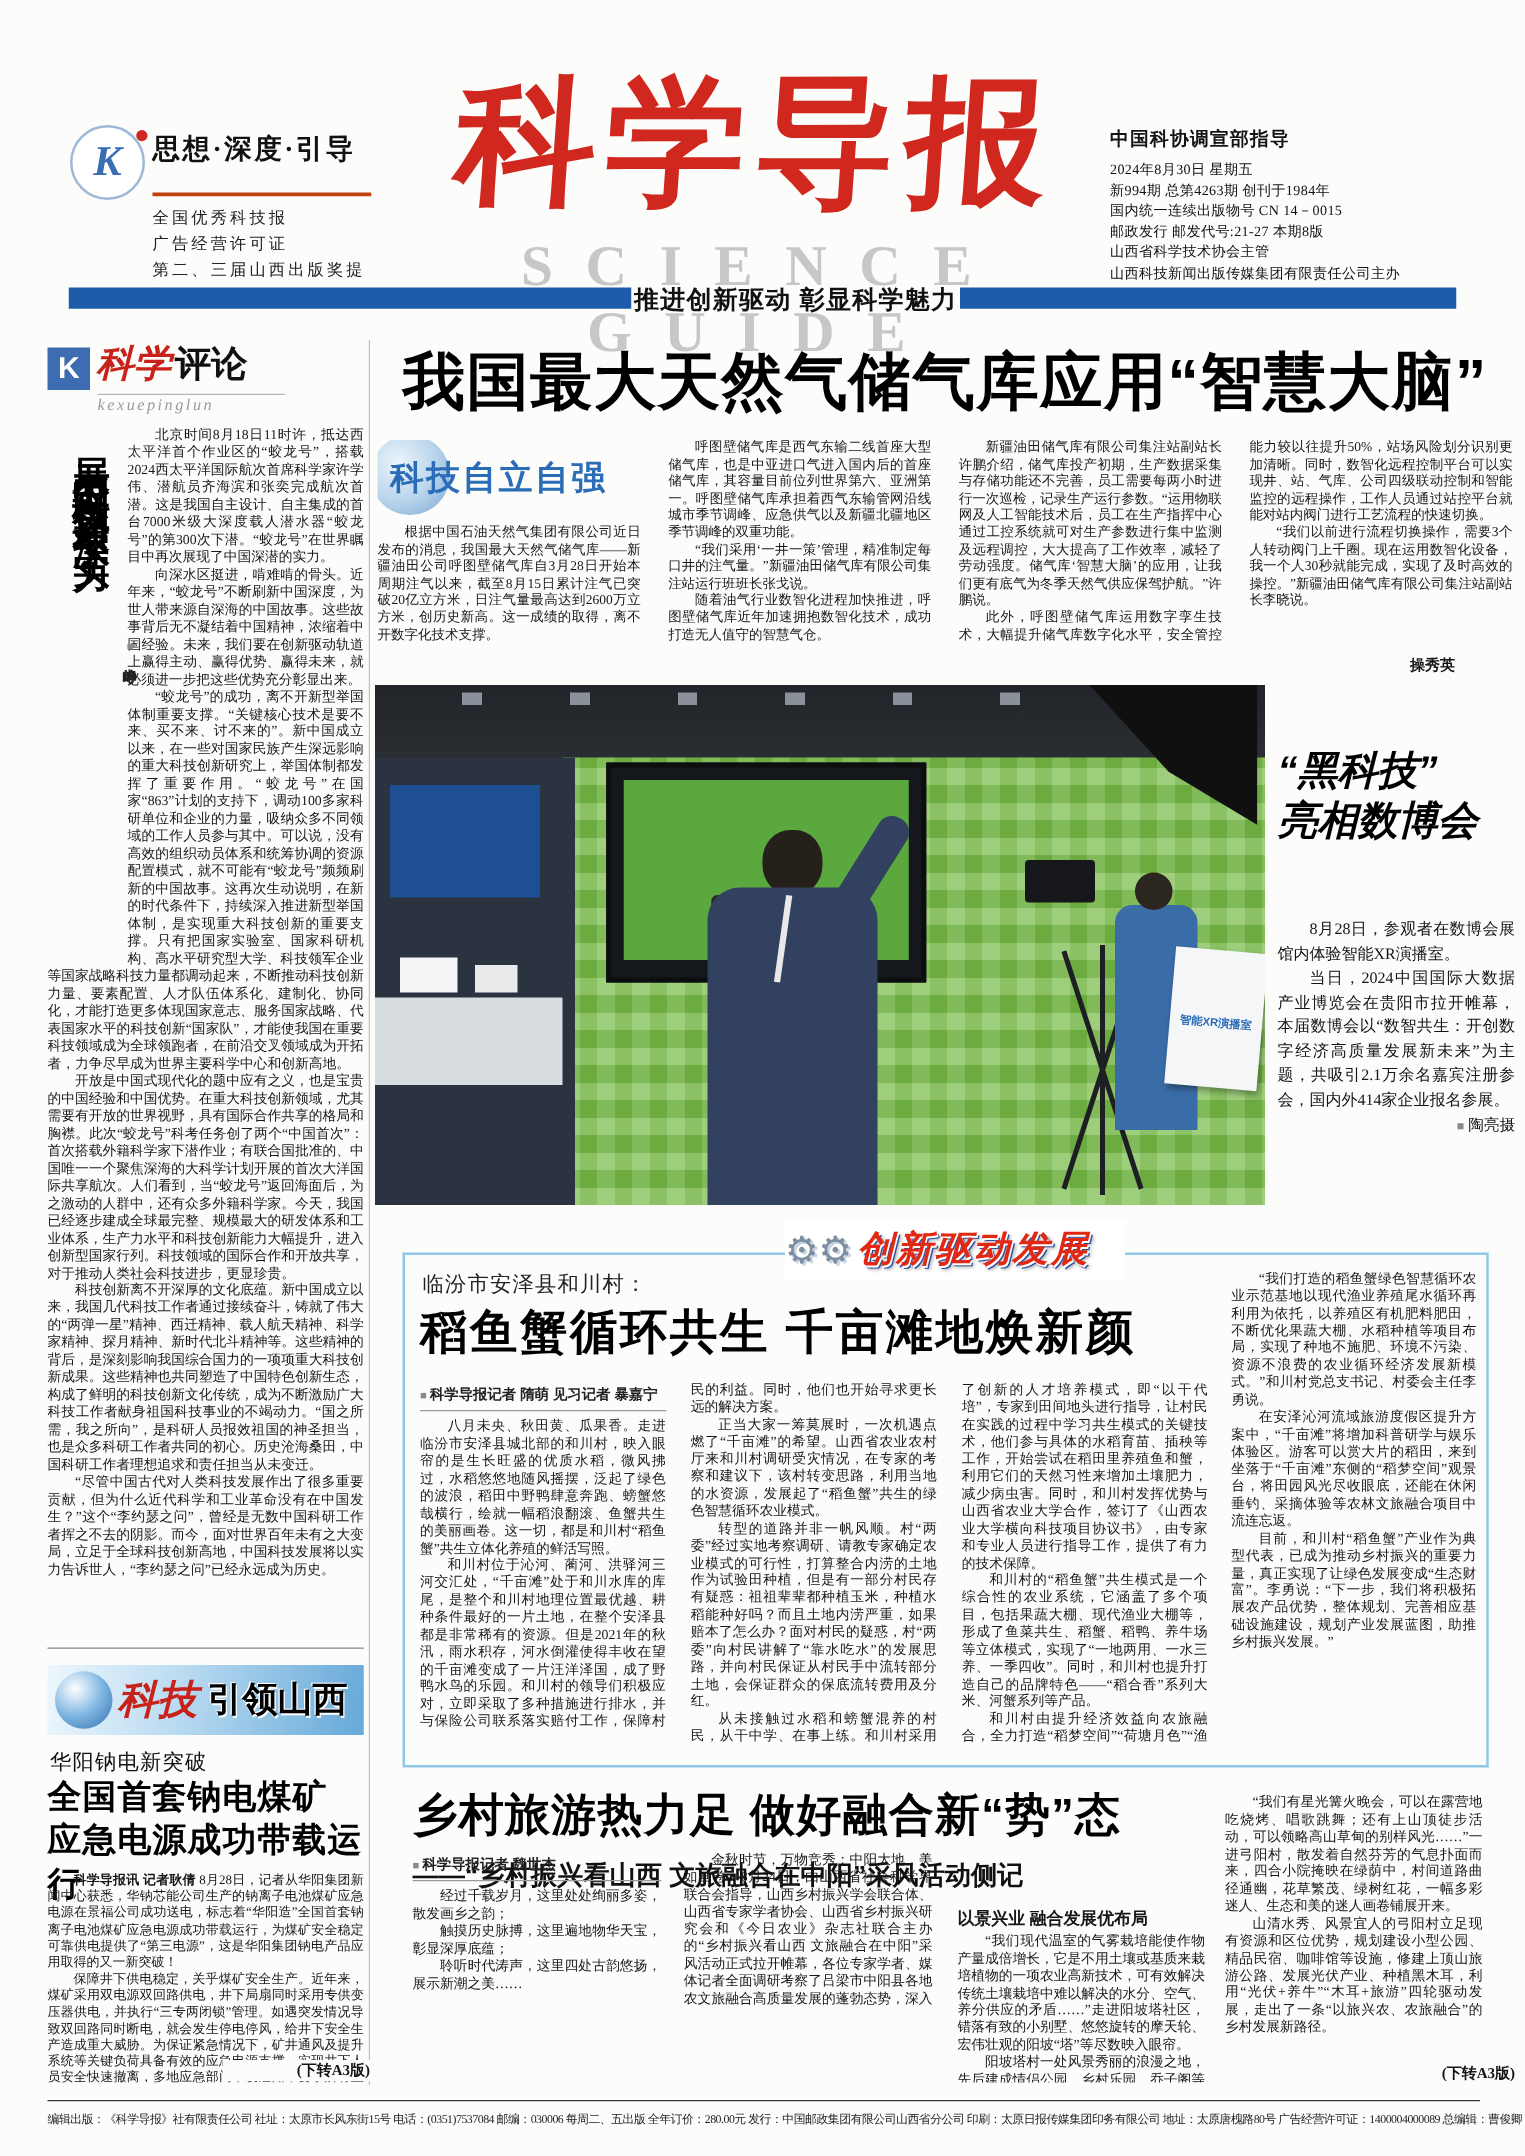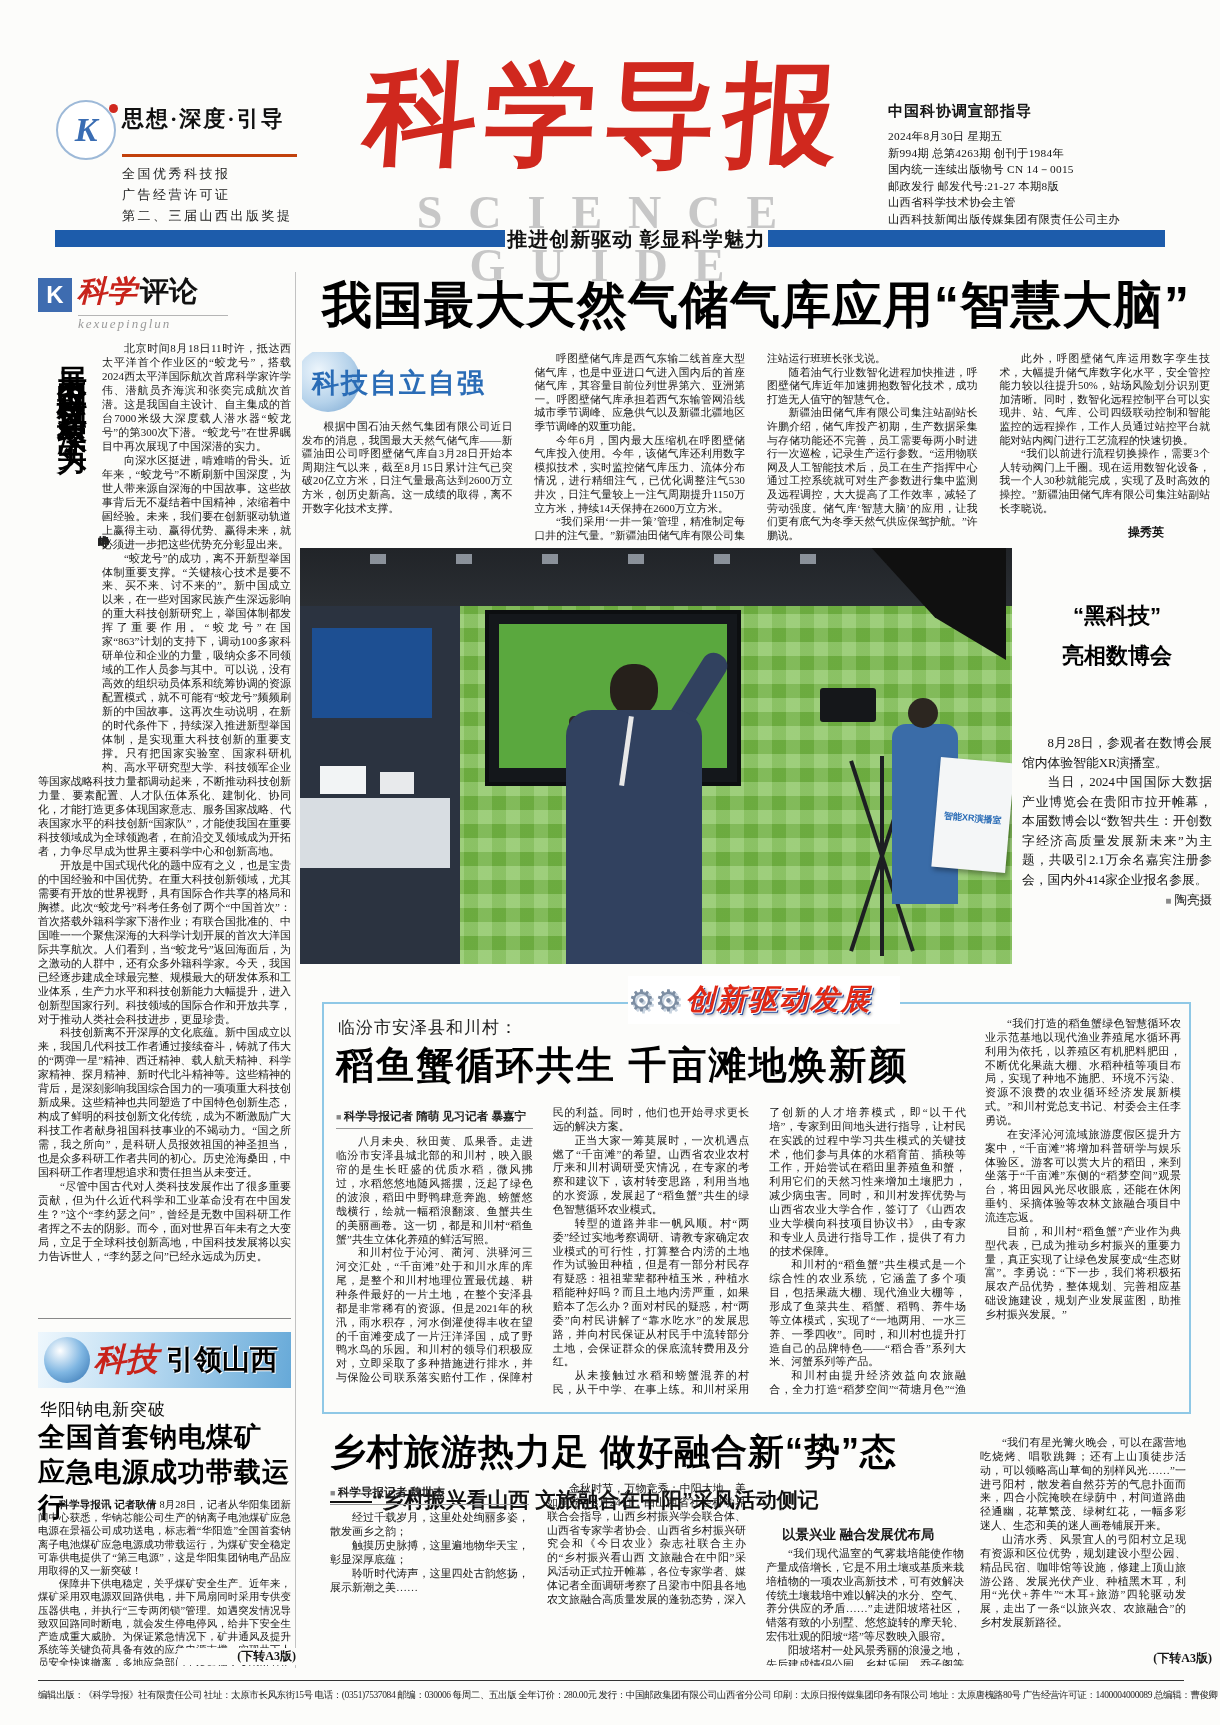--- a/index.html
+++ b/index.html
@@ -91,21 +91,21 @@
                   border-radius:12px;transform:rotate(32deg);}
   .ph-person .lanyard{position:absolute;left:76px;top:52px;width:5px;height:70px;background:#e8e8e8;transform:rotate(8deg);}
   .ph-sign{position:absolute;left:636px;top:212px;width:66px;height:98px;background:#f4f6f7;
            transform:rotate(5deg);box-shadow:2px 3px 5px rgba(0,0,0,.35);padding:6px 4px;}
   .ph-sign .sgtx{display:block;margin-top:46px;text-align:center;font-size:9px;color:#2a6cb6;
            font-weight:bold;font-family:"Liberation Sans",sans-serif;}
   .ph-lights{position:absolute;left:0;top:6px;width:100%;height:10px;
       background:repeating-linear-gradient(90deg,transparent 0 70px,#cfd8e4 70px 86px);opacity:.6;}
   
   .caption{left:1022px;top:548px;width:190px;height:452px;}
-  .cap-title{margin-top:48px;text-align:center;font-size:22px;font-weight:900;line-height:40px;color:#000;}
+  .cap-title{margin-top:48px;font-size:32px;font-weight:900;line-height:40px;color:#000;font-style:italic;}
   .cap-text{margin-top:58px;font-size:12.8px;line-height:19.5px;text-align:justify;}
   .cap-credit{margin-top:2px;text-align:right;font-size:12.5px;}
   .cap-credit .sq{color:#8a8a8a;font-size:10px;}
   
   .innov{left:628px;top:976px;width:272px;height:48px;background:#fff;display:flex;align-items:center;z-index:5;}
   .innov .gear{font-size:30px;color:#7d8ea3;text-shadow:2px 2px 0 #c9d4e0;margin-right:4px;}
   .innov .itxt{font-size:29px;font-weight:900;font-style:italic;color:#e02815;letter-spacing:2px;
         font-family:"Liberation Sans",sans-serif;
         text-shadow:1px 1px 0 #fff,2px 2px 0 #2b4fa0,3px 3px 3px rgba(0,0,0,.35);}
   
@@ -115,21 +115,21 @@
   .byline{font-family:"Liberation Sans",sans-serif;font-size:11.5px;font-weight:bold;color:#222;
           padding:3px 0 5px;border-bottom:1px solid #9a9a9a;margin-bottom:6px;break-inside:avoid;}
   .byline .sq{color:#8a8a8a;font-size:9px;}
   .rice-cols{position:absolute;left:12px;top:102px;width:630px;height:296px;column-count:3;column-gap:20px;overflow:hidden;}
   .rice-col4{position:absolute;left:661px;top:13px;width:196px;height:386px;overflow:hidden;}
   
   .rural-headline{left:330px;top:1428px;width:640px;font-size:36px;font-weight:900;letter-spacing:1px;color:#000;white-space:nowrap;}
   .rural-sub{left:330px;top:1486px;width:640px;font-size:21px;font-weight:bold;color:#111;}
   .rural-col12{left:330px;top:1482px;width:416px;height:138px;column-count:2;column-gap:18px;overflow:hidden;}
   .rural-col3{left:766px;top:1526px;width:198px;height:140px;overflow:hidden;}
-  .rural-subhead{margin:0 16px 4px;font-size:13.5px;font-weight:900;font-family:"Liberation Sans",sans-serif;}
+  .rural-subhead{margin:0 0 4px;font-size:13.5px;font-weight:900;font-family:"Liberation Sans",sans-serif;}
   .rural-col4{left:980px;top:1436px;width:206px;height:232px;overflow:hidden;}
   .jump{position:absolute;font-size:12px;font-weight:bold;background:#fcfcfa;padding-left:6px;}
   .rural-jump{left:1096px;top:1650px;width:110px;text-align:right;}
   
   .h-divider{left:38px;top:1318px;width:253px;height:1px;background:#888;}
   .techlead{left:38px;top:1332px;width:253px;height:56px;display:flex;align-items:center;
             background:linear-gradient(100deg,#eef7fd 0%,#bcdcf2 40%,#66a9d8 100%);}
   .tl-globe{width:46px;height:46px;border-radius:50%;margin:0 4px 0 6px;
             background:radial-gradient(circle at 35% 30%,#ffffff,#7fb6e2 50%,#2f6fae);}
   .tl-keji{font-family:"DejaVu Serif",serif;font-style:italic;font-weight:900;font-size:32px;color:#c8231b;}
@@ -206,21 +206,20 @@
 
   <div class="abs main-headline sans">我国最大天然气储气库应用“智慧大脑”</div>
   <div class="abs main-body news">
     <div class="badge">
       <span class="globe"></span>
       <span class="btxt">科技自立自强</span>
     </div>
     <div>
         <p class="para">根据中国石油天然气集团有限公司近日发布的消息，我国最大天然气储气库——新疆油田公司呼图壁储气库自3月28日开始本周期注气以来，截至8月15日累计注气已突破20亿立方米，日注气量最高达到2600万立方米，创历史新高。这一成绩的取得，离不开数字化技术支撑。</p>
         <p class="para">呼图壁储气库是西气东输二线首座大型储气库，也是中亚进口气进入国内后的首座储气库，其容量目前位列世界第六、亚洲第一。呼图壁储气库承担着西气东输管网沿线城市季节调峰、应急供气以及新疆北疆地区季节调峰的双重功能。</p>
-        <p class="para">今年6月，国内最大压缩机在呼图壁储气库投入使用。今年，该储气库还利用数字模拟技术，实时监控储气库压力、流体分布情况，进行精细注气，已优化调整注气530井次，日注气量较上一注气周期提升1150万立方米，持续14天保持在2600万立方米。</p>
         <p class="para">“我们采用‘一井一策’管理，精准制定每口井的注气量。”新疆油田储气库有限公司集注站运行班班长张戈说。</p>
         <p class="para">随着油气行业数智化进程加快推进，呼图壁储气库近年加速拥抱数智化技术，成功打造无人值守的智慧气仓。</p>
         <p class="para">新疆油田储气库有限公司集注站副站长许鹏介绍，储气库投产初期，生产数据采集与存储功能还不完善，员工需要每两小时进行一次巡检，记录生产运行参数。“运用物联网及人工智能技术后，员工在生产指挥中心通过工控系统就可对生产参数进行集中监测及远程调控，大大提高了工作效率，减轻了劳动强度。储气库‘智慧大脑’的应用，让我们更有底气为冬季天然气供应保驾护航。”许鹏说。</p>
         <p class="para">此外，呼图壁储气库运用数字孪生技术，大幅提升储气库数字化水平，安全管控能力较以往提升50%，站场风险划分识别更加清晰。同时，数智化远程控制平台可以实现井、站、气库、公司四级联动控制和智能监控的远程操作，工作人员通过站控平台就能对站内阀门进行工艺流程的快速切换。</p>
         <p class="para">“我们以前进行流程切换操作，需要3个人转动阀门上千圈。现在运用数智化设备，我一个人30秒就能完成，实现了及时高效的操控。”新疆油田储气库有限公司集注站副站长李晓说。</p>
       </div>
   </div>
   <div class="abs main-author">操秀英</div>
 
   <div class="abs photo">

